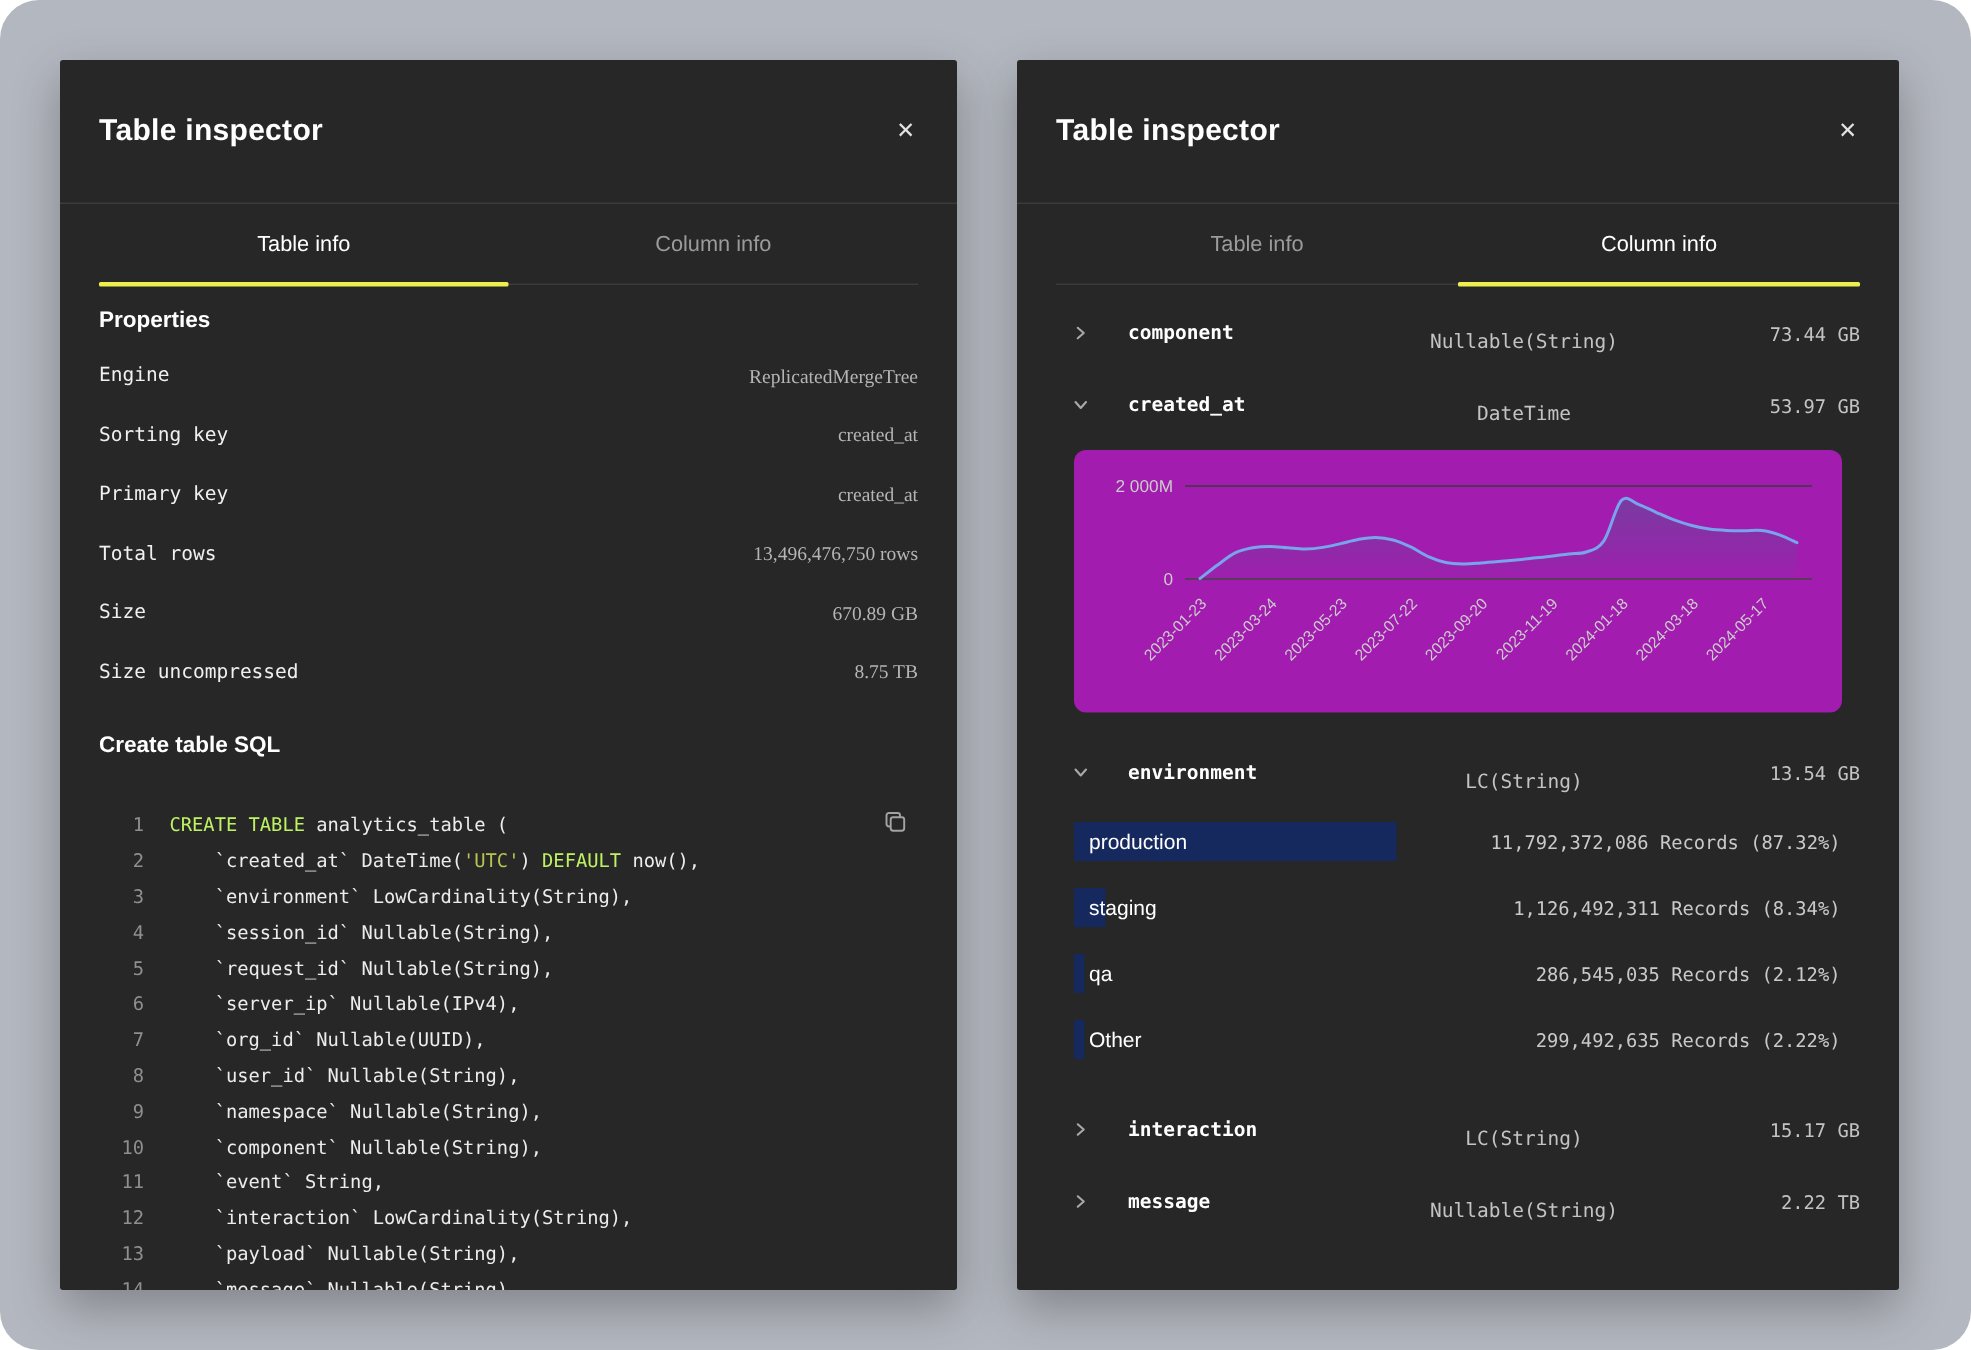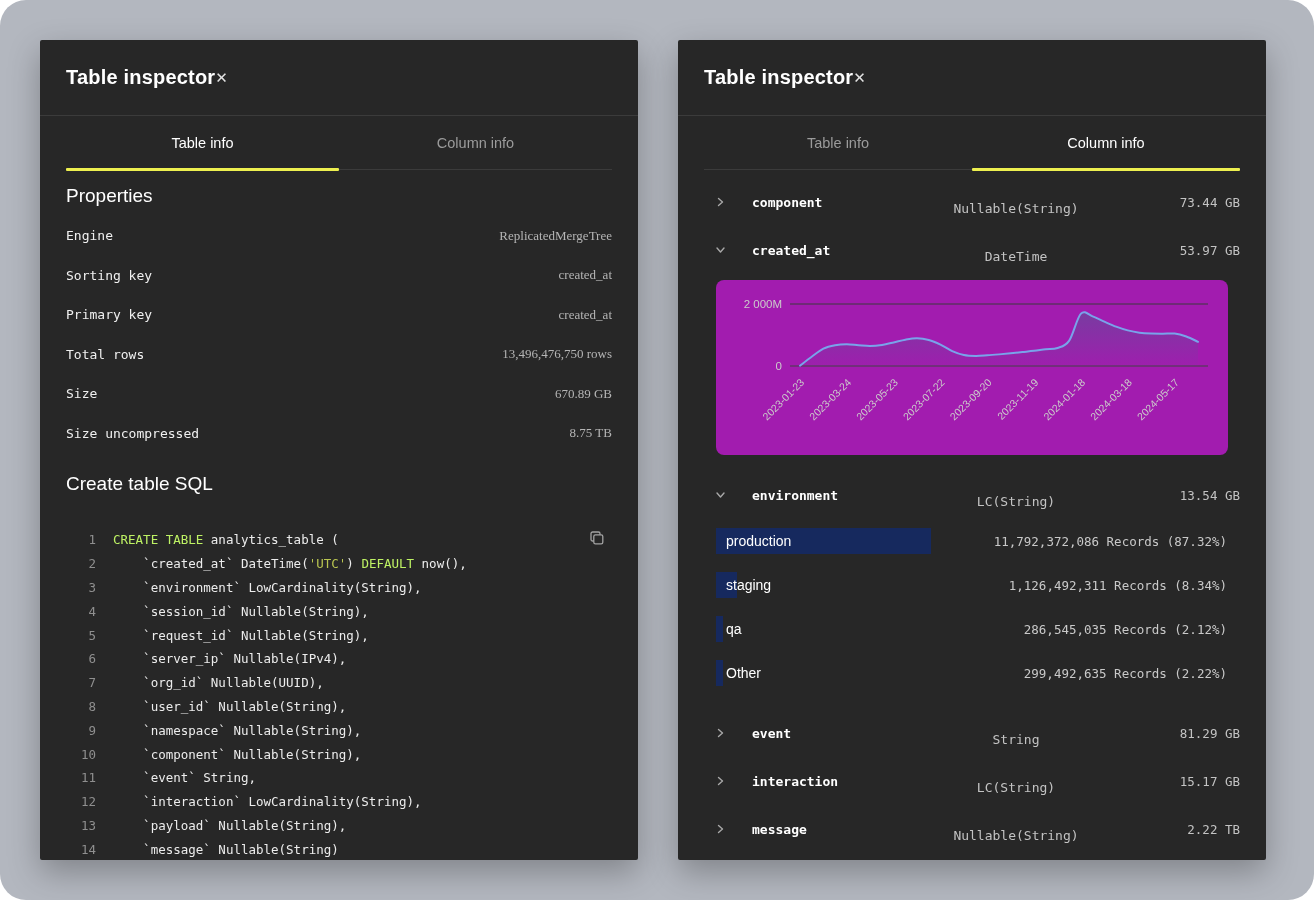--- a/index.html
+++ b/index.html
@@ -4,32 +4,32 @@
 <style>
   * { box-sizing: border-box; margin: 0; padding: 0; }
   html,body { background:#ffffff; }
   body { font-family:"Liberation Sans", sans-serif; }
   .canvas { position:relative; width:1314px; height:900px; background:#b3b7bf; border-radius:26px; overflow:hidden; }
 
   .modal { position:absolute; top:40px; height:820px; background:#272727; color:#e9e9e9; overflow:hidden; border-radius:2px; box-shadow:0 12px 32px rgba(0,0,0,.28); }
   .modal-left  { left:40px;  width:598px; }
   .modal-right { left:678px; width:588px; }
 
-  .modal-header { height:76px; display:flex; align-items:center; padding:0 28px 0 26px; border-bottom:1px solid #3b3b3b; }
+  .modal-header { height:96px; display:flex; align-items:center; justify-content:space-between; padding:0 28px 0 26px; border-bottom:1px solid #3b3b3b; }
   .modal-title { font-size:20px; font-weight:700; color:#ffffff; letter-spacing:.2px; }
   .close-btn { color:#e3e3e3; font-size:15px; line-height:1; cursor:pointer; background:none; border:none; font-family:inherit; }
 
   .tabs { display:flex; margin:0 26px; height:54px; border-bottom:1px solid #3b3b3b; }
   .tab { flex:1; display:flex; align-items:center; justify-content:center; font-size:14.5px; color:#9b9b9b; position:relative; cursor:pointer; background:none; border:none; font-family:inherit; }
   .tab.active { color:#ffffff; }
   .tab.active::after { content:""; position:absolute; left:0; right:0; bottom:-2px; height:3px; background:#edef4f; border-radius:1px; }
 
   .content { padding:0 26px; }
 
-  .section-heading { font-size:19px; font-weight:400; color:#ffffff; }
+  .section-heading { font-size:15px; font-weight:700; color:#ffffff; }
   .heading-props { margin-top:15px; }
   .heading-sql { margin-top:20px; }
 
   .prop-list { margin-top:9px; }
   .prop-row { height:39.5px; display:flex; align-items:center; justify-content:space-between; }
   .prop-label { font-family:"DejaVu Sans Mono", monospace; font-size:13px; color:#f0f0f0; }
   .prop-value { font-family:Liberation Serif, serif; font-size:13px; color:#b5b5b5; }
 
   .code-block { position:relative; margin-top:33px; }
   .copy-btn { position:absolute; top:-2px; right:4px; background:none; border:none; cursor:pointer; padding:2px; }
@@ -212,30 +212,20 @@
               <span class="bk-label">Other</span>
               <span class="bk-value">299,492,635 Records (2.22%)</span>
             </div>
           </div>
           <div class="col-row">
             <span class="chev">
               <svg width="9" height="12" viewBox="0 0 9 12">
                 <path d="M2.5 2.5 L6.5 6 L2.5 9.5" fill="none" stroke="#a8a8a8" stroke-width="1.4" stroke-linecap="round" stroke-linejoin="round"></path>
               </svg>
             </span>
-            <span class="col-name">event</span>
-            <span class="col-type">String</span>
-            <span class="col-size">81.29 GB</span>
-          </div>
-          <div class="col-row">
-            <span class="chev">
-              <svg width="9" height="12" viewBox="0 0 9 12">
-                <path d="M2.5 2.5 L6.5 6 L2.5 9.5" fill="none" stroke="#a8a8a8" stroke-width="1.4" stroke-linecap="round" stroke-linejoin="round"></path>
-              </svg>
-            </span>
             <span class="col-name">interaction</span>
             <span class="col-type">LC(String)</span>
             <span class="col-size">15.17 GB</span>
           </div>
           <div class="col-row">
             <span class="chev">
               <svg width="9" height="12" viewBox="0 0 9 12">
                 <path d="M2.5 2.5 L6.5 6 L2.5 9.5" fill="none" stroke="#a8a8a8" stroke-width="1.4" stroke-linecap="round" stroke-linejoin="round"></path>
               </svg>
             </span>

